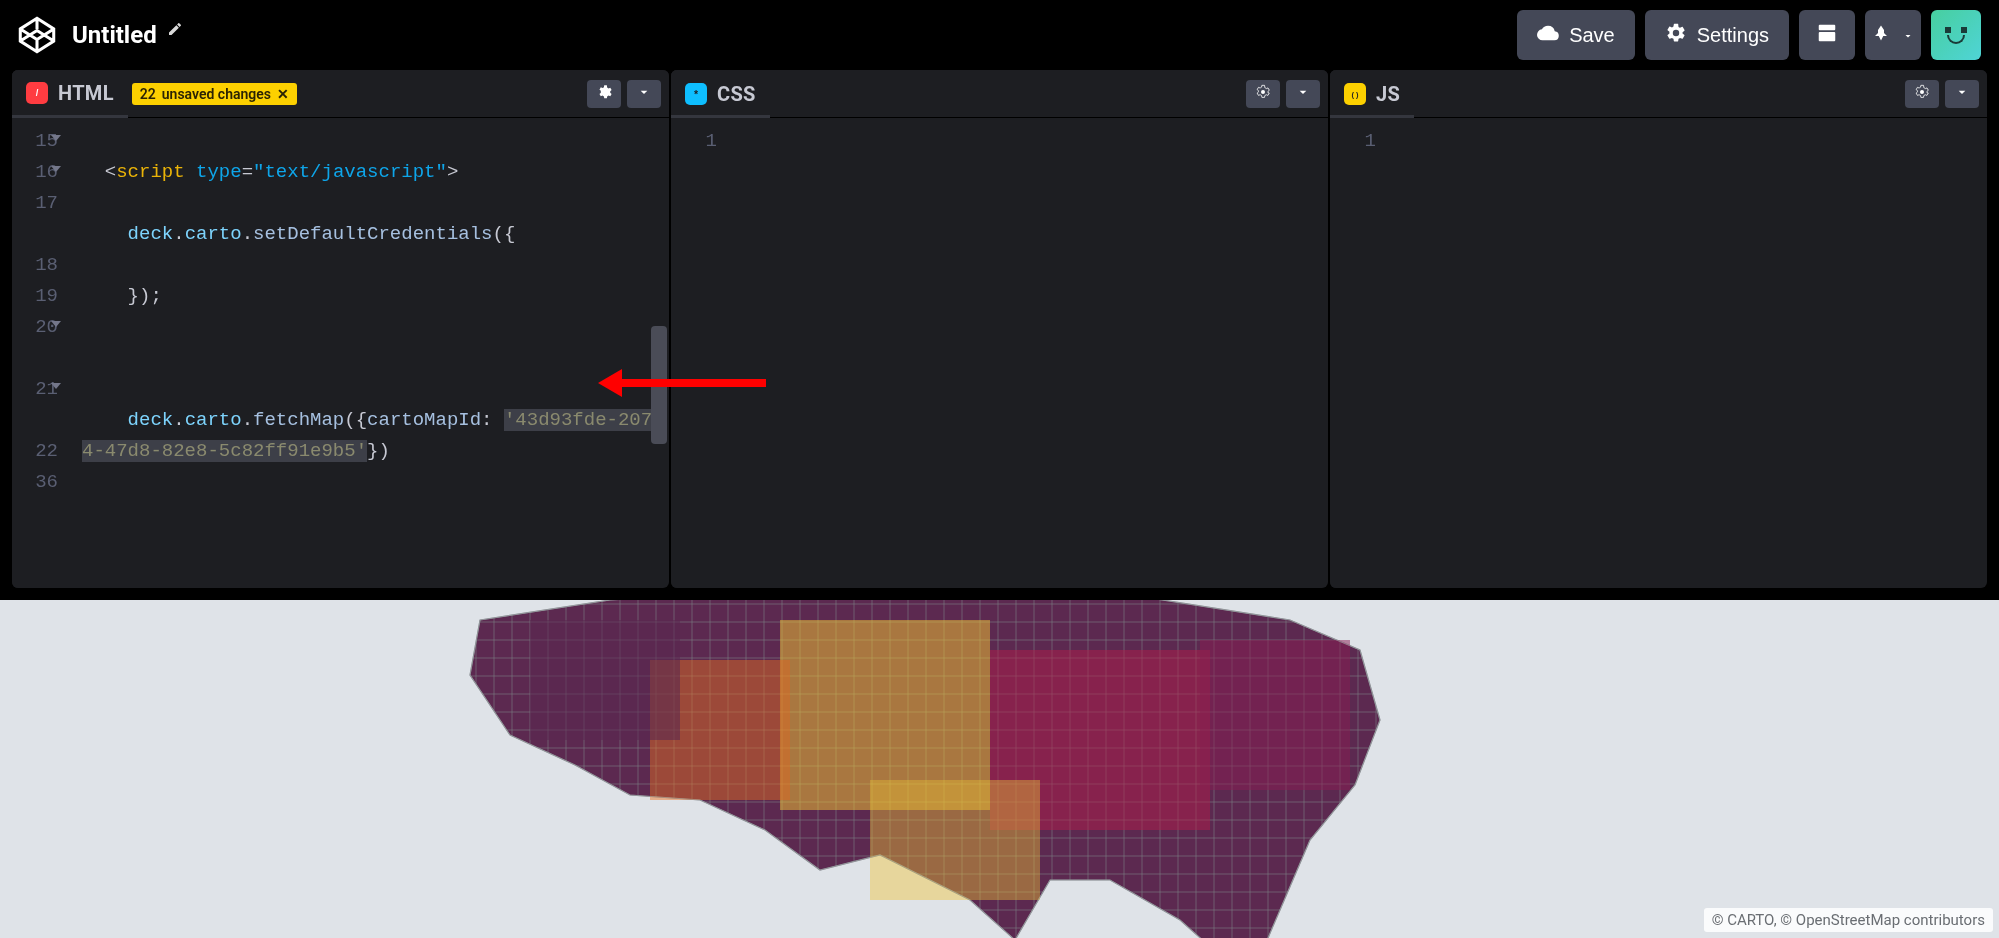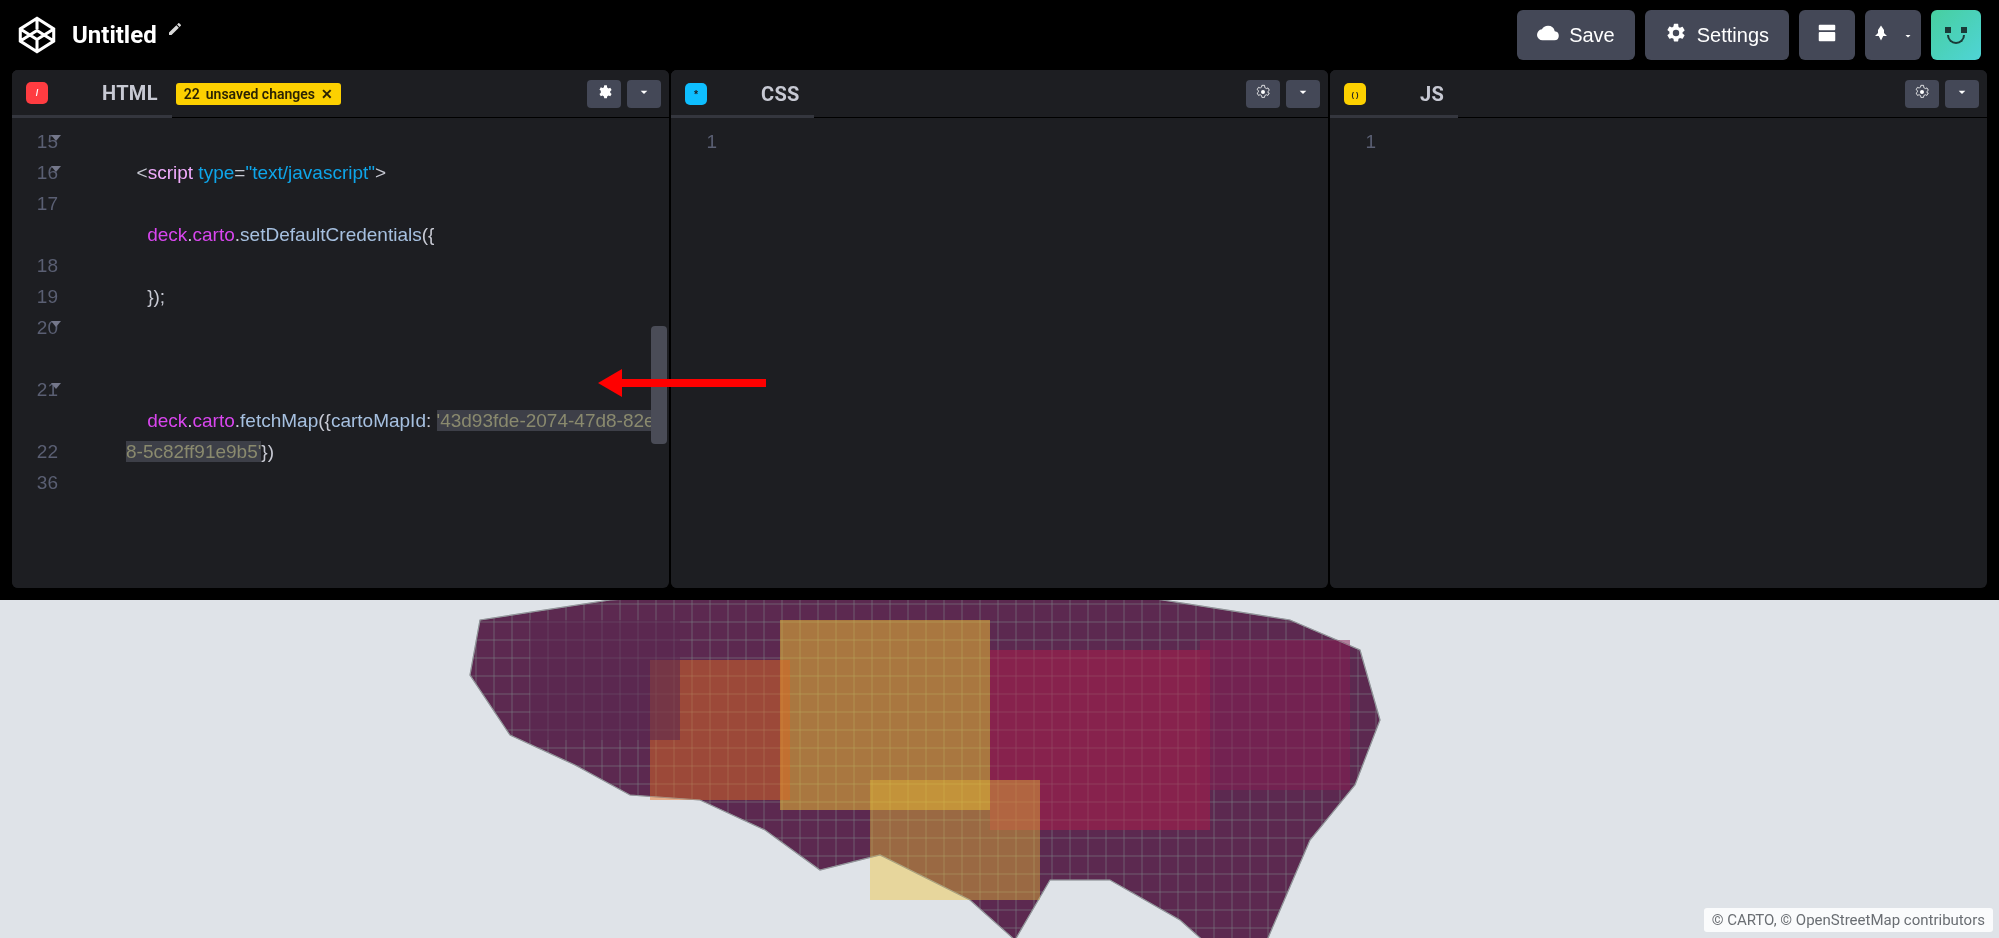--- a/index.html
+++ b/index.html
@@ -23,40 +23,40 @@
 
 
 .editors { height:530px; display:flex; gap:2px; padding:0 12px 12px 12px; background:#000; }
 .editor-panel { flex:1; background:#1d1e22; border-radius:6px; overflow:hidden; display:flex; flex-direction:column; position:relative; }
 .panel-header { height:48px; background:#1d1e22; display:flex; align-items:center; justify-content:space-between; padding:0 8px 0 0; border-bottom:1px solid #000; }
 .panel-title-group { display:flex; align-items:center; gap:10px; padding:8px 14px 6px 14px; border-bottom:3px solid #34363e; background:#1d1e22; height:48px; align-self:flex-start; }
 .lang-icon { width:22px; height:22px; display:flex; align-items:center; justify-content:center; border-radius:5px; }
 .lang-icon.html-ic { background:#ff3c41; }
 .lang-icon.css-ic  { background:#0ebeff; }
 .lang-icon.js-ic   { background:#fcd000; }
-.lang-label { font-size:20px; font-weight:700; color:#c7c9d3; letter-spacing:.3px;margin-left:44px; }
+.lang-label { font-size:20px; font-weight:700; color:#c7c9d3; letter-spacing:.3px; }
 .unsaved-badge { background:#fcd000; color:#2b2303; font-size:14px; font-weight:600; padding:3px 8px; border-radius:3px; display:flex; align-items:center; gap:6px; margin-left:4px; }
 .unsaved-x { font-weight:700; cursor:pointer; }
 .panel-ctrl { display:flex; gap:6px; }
 .panel-ctrl-btn { width:34px; height:28px; background:#444857; border:none; border-radius:4px; display:flex; align-items:center; justify-content:center; cursor:pointer; }
 
 
-.code-body { flex:1; display:flex; font-family:Liberation Sans, sans-serif; font-size:19px; line-height:31px; overflow:hidden; position:relative;gap:44px; }
+.code-body { flex:1; display:flex; font-family:Liberation Mono, monospace; font-size:19px; line-height:31px; overflow:hidden; position:relative; }
 .gutter { width:56px; background:#1d1e22; text-align:right; color:#5a5f73; padding:8px 10px 0 0; user-select:none; }
 .gutter .gl { height:31px; position:relative; }
 .fold { position:absolute; right:-3px; top:9px; width:0; height:0; border-left:5px solid transparent; border-right:5px solid transparent; border-top:6px solid #74778a; }
 .code-text { flex:1; padding:8px 10px 0 14px; color:#c7c9d3; white-space:pre-wrap; word-break:break-all; position:relative; }
 .code-line { min-height:31px; }
 
 
-.t-tag { color:#f0abfc; }
+.t-tag { color:#eab308; }
 .t-attr { color:#0ea5e9; }
 .t-str  { color:#8a8a6e; }
 .t-punc { color:#c7c9d3; }
-.t-ident{ color:#d946ef; }
+.t-ident{ color:#7dd3fc; }
 .t-prop { color:#c7c9d3; }
 .t-var  { color:#a6c0e0; }
 .hl     { background:#3d3f48; }
 
 
 .fake-scroll { position:absolute; right:2px; top:208px; width:16px; height:118px; background:#4a4c57; border-radius:4px; }
 
 
 .arrow-ov { position:absolute; top:370px; left:598px; pointer-events:none; z-index:50; }
 .arrow-line { width:148px; height:8px; background:#ff0000; position:absolute; top:9px; left:20px; }

